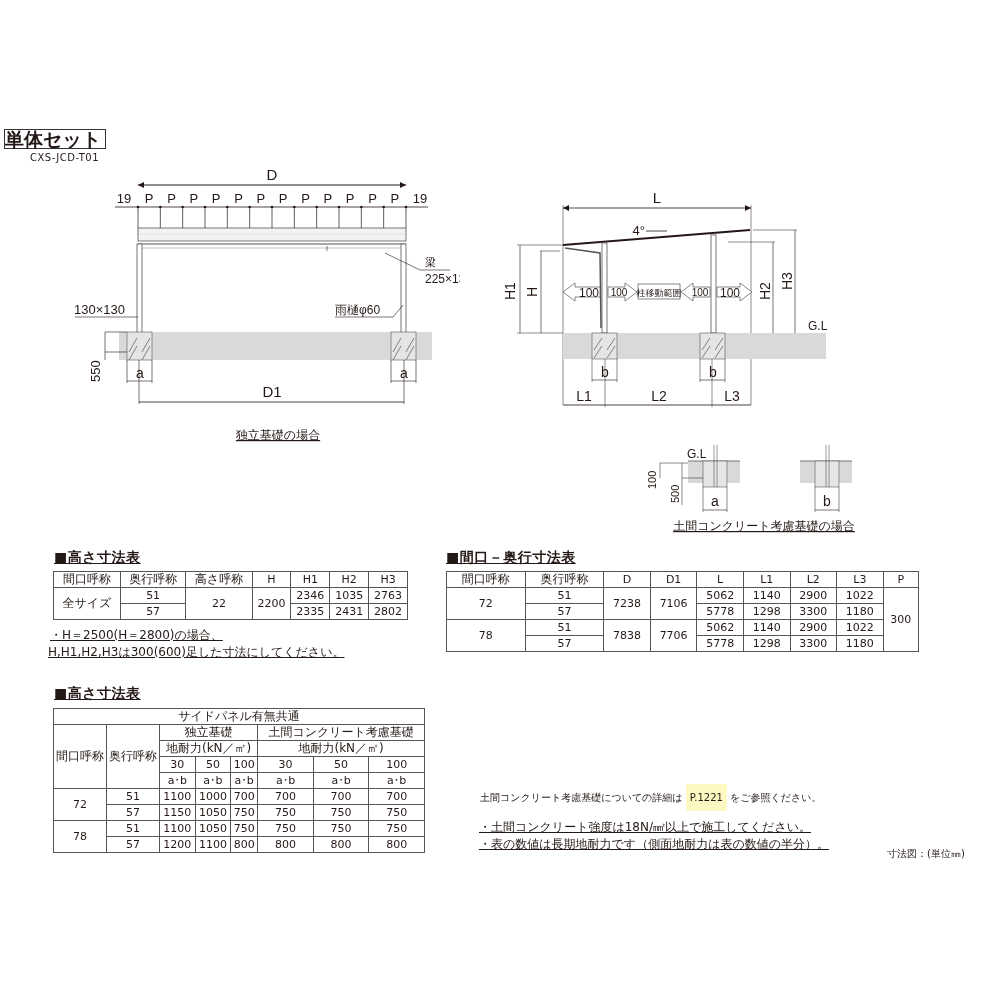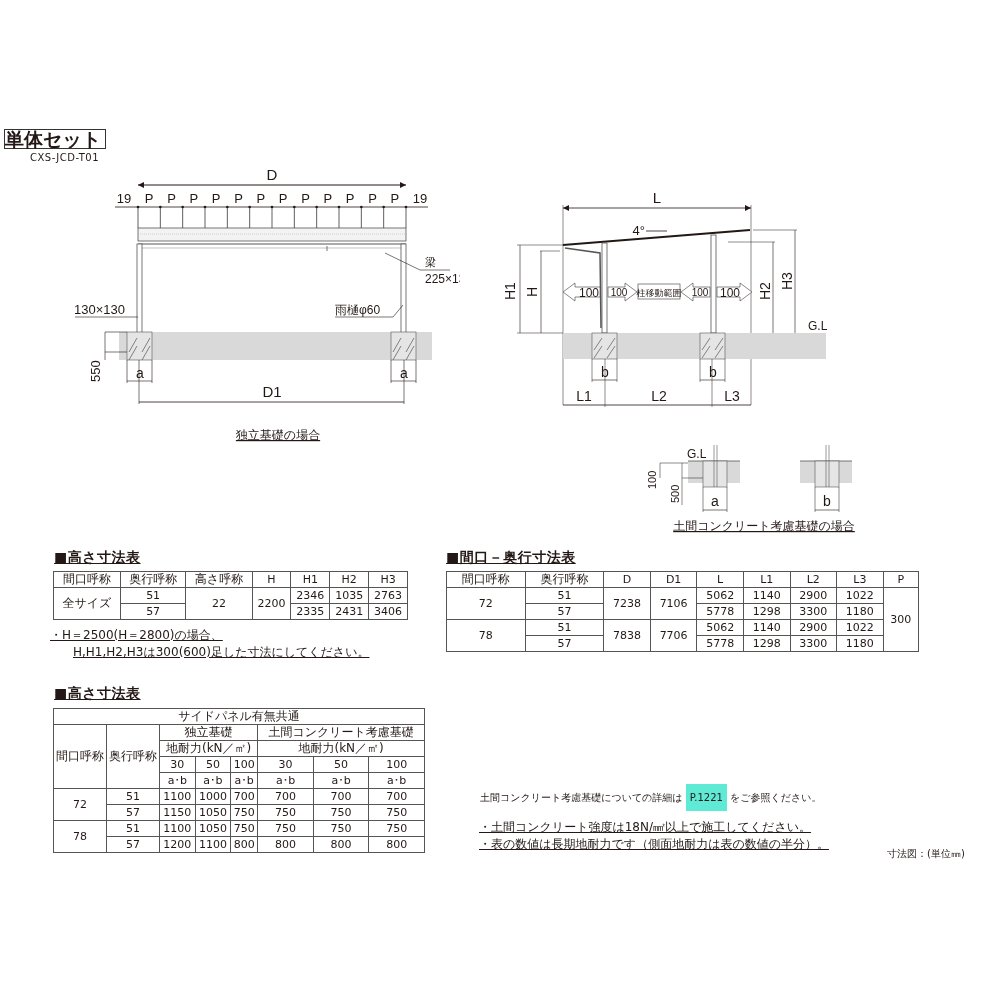--- a/index.html
+++ b/index.html
@@ -10,21 +10,21 @@
                font-size: 19px; font-weight: bold; text-align: left; line-height: 18px; }
   .model-code { left: 30px; top: 152px; font-size: 10px; letter-spacing: 0.5px; }
   svg text { font-family: "Liberation Sans", "DejaVu Sans", sans-serif; fill: #231815; }
   .caption { font-size: 12px; text-decoration: underline; }
   .sec-title { font-size: 14px; font-weight: bold; text-decoration: underline; letter-spacing: 0.5px; }
   table.dim { border-collapse: collapse; font-size: 11px; position: absolute; }
   table.dim td { border: 1px solid #555; text-align: center; padding: 0; height: 15px; line-height: 15px; }
   table.dim td.hd { font-size: 12px; margin-left: 24px; }
   .note { font-size: 12px; line-height: 17px; text-decoration: underline; }
   .small-note { font-size: 10px; }
-  .ref-hl { background: #5eead4; padding: 8px 4px; }
+  .ref-hl { background: #fef9c3; padding: 8px 4px; }
 </style>
 </head>
 <body>
 
 <div class="abs set-badge">単体セット</div>
 <div class="abs model-code">CXS-JCD-T01</div>
 
 <svg class="abs" style="left:0;top:160px" width="460" height="290" viewBox="0 160 460 290">
 
   <line x1="138" y1="185" x2="406" y2="185" stroke="#231815" stroke-width="1"></line>
@@ -256,26 +256,26 @@
     <td rowspan="2">22</td>
     <td rowspan="2">2200</td>
     <td>2346</td>
     <td>1035</td>
     <td>2763</td>
   </tr>
   <tr>
     <td>57</td>
     <td>2335</td>
     <td>2431</td>
-    <td>3406</td>
+    <td>2802</td>
   </tr>
 </tbody>
   </table>
 <div class="abs note" style="left:50px;top:627px">・H＝2500(H＝2800)の場合、</div>
-<div class="abs note" style="left:73px;top:644px">H,H1,H2,H3は300(600)足した寸法にしてください。</div>
+<div class="abs note" style="left:48px;top:644px">H,H1,H2,H3は300(600)足した寸法にしてください。</div>
 
 <div class="abs sec-title" style="left:446px;top:549px">■間口－奥行寸法表</div>
 <table class="dim" style="left:446px;top:571px;width:473px">
   <tbody>
       <tr>
     <td class="hd">間口呼称</td>
     <td class="hd">奥行呼称</td>
     <td>D</td>
     <td>D1</td>
     <td>L</td>

